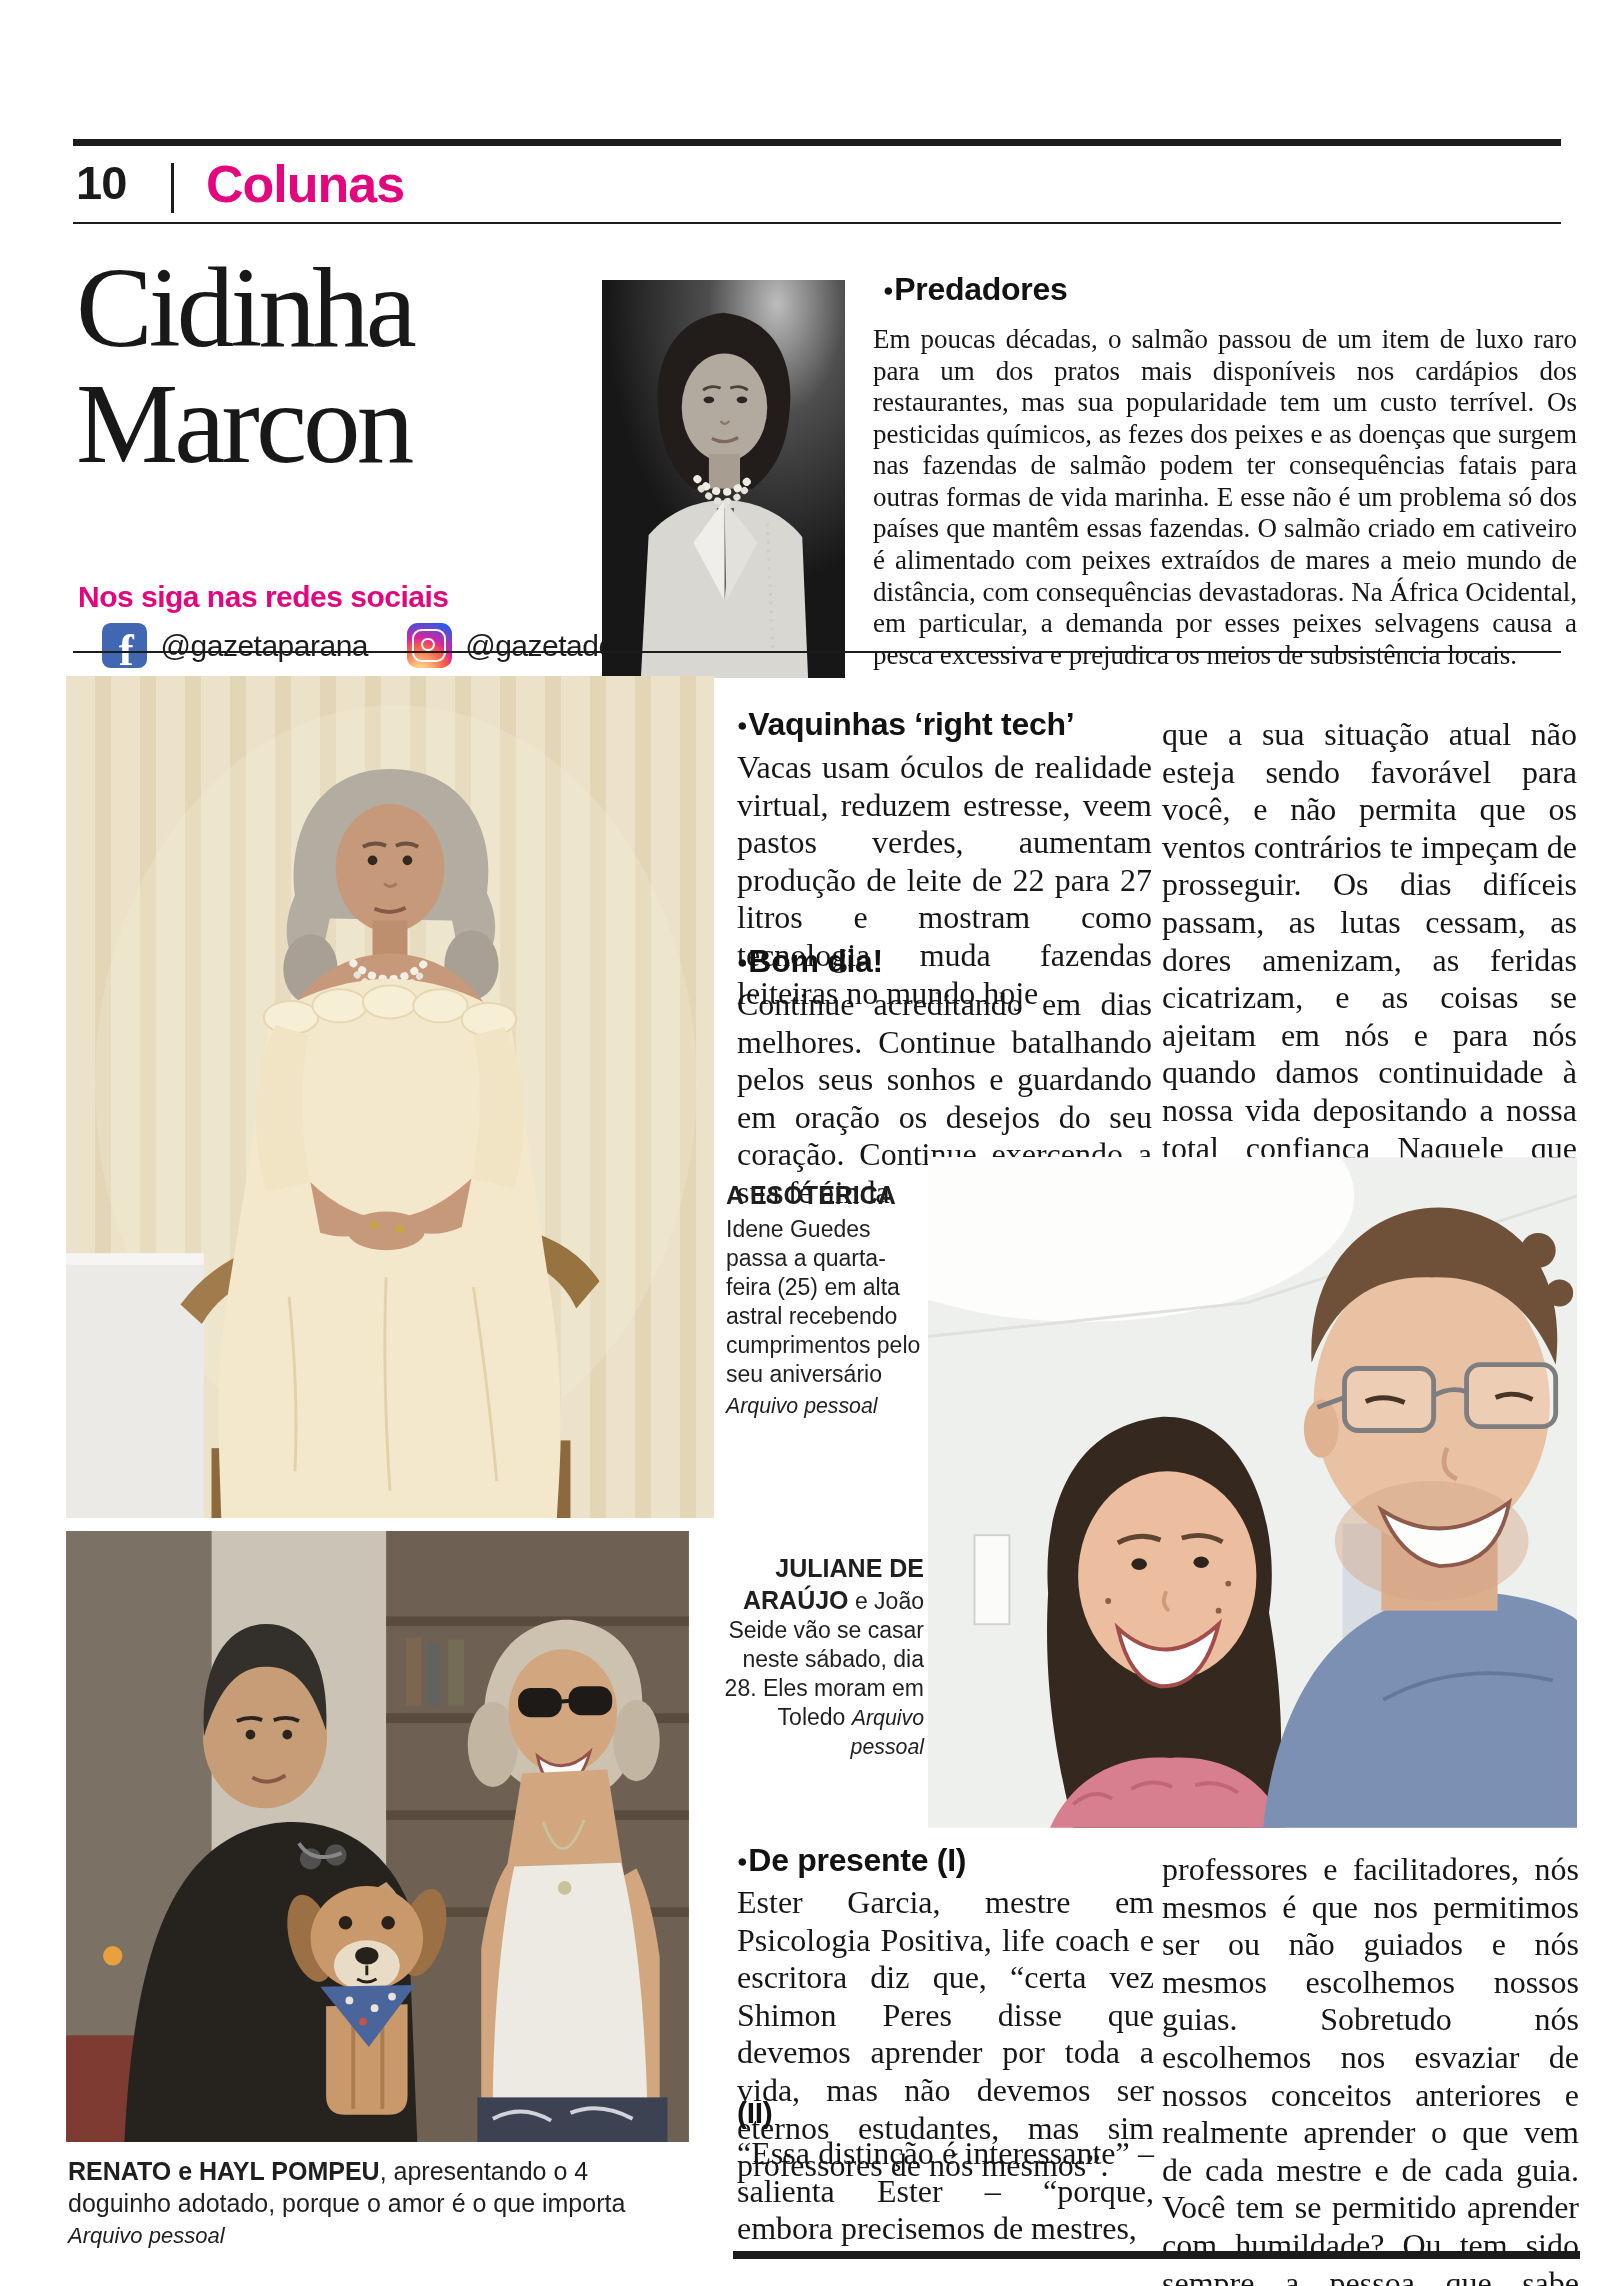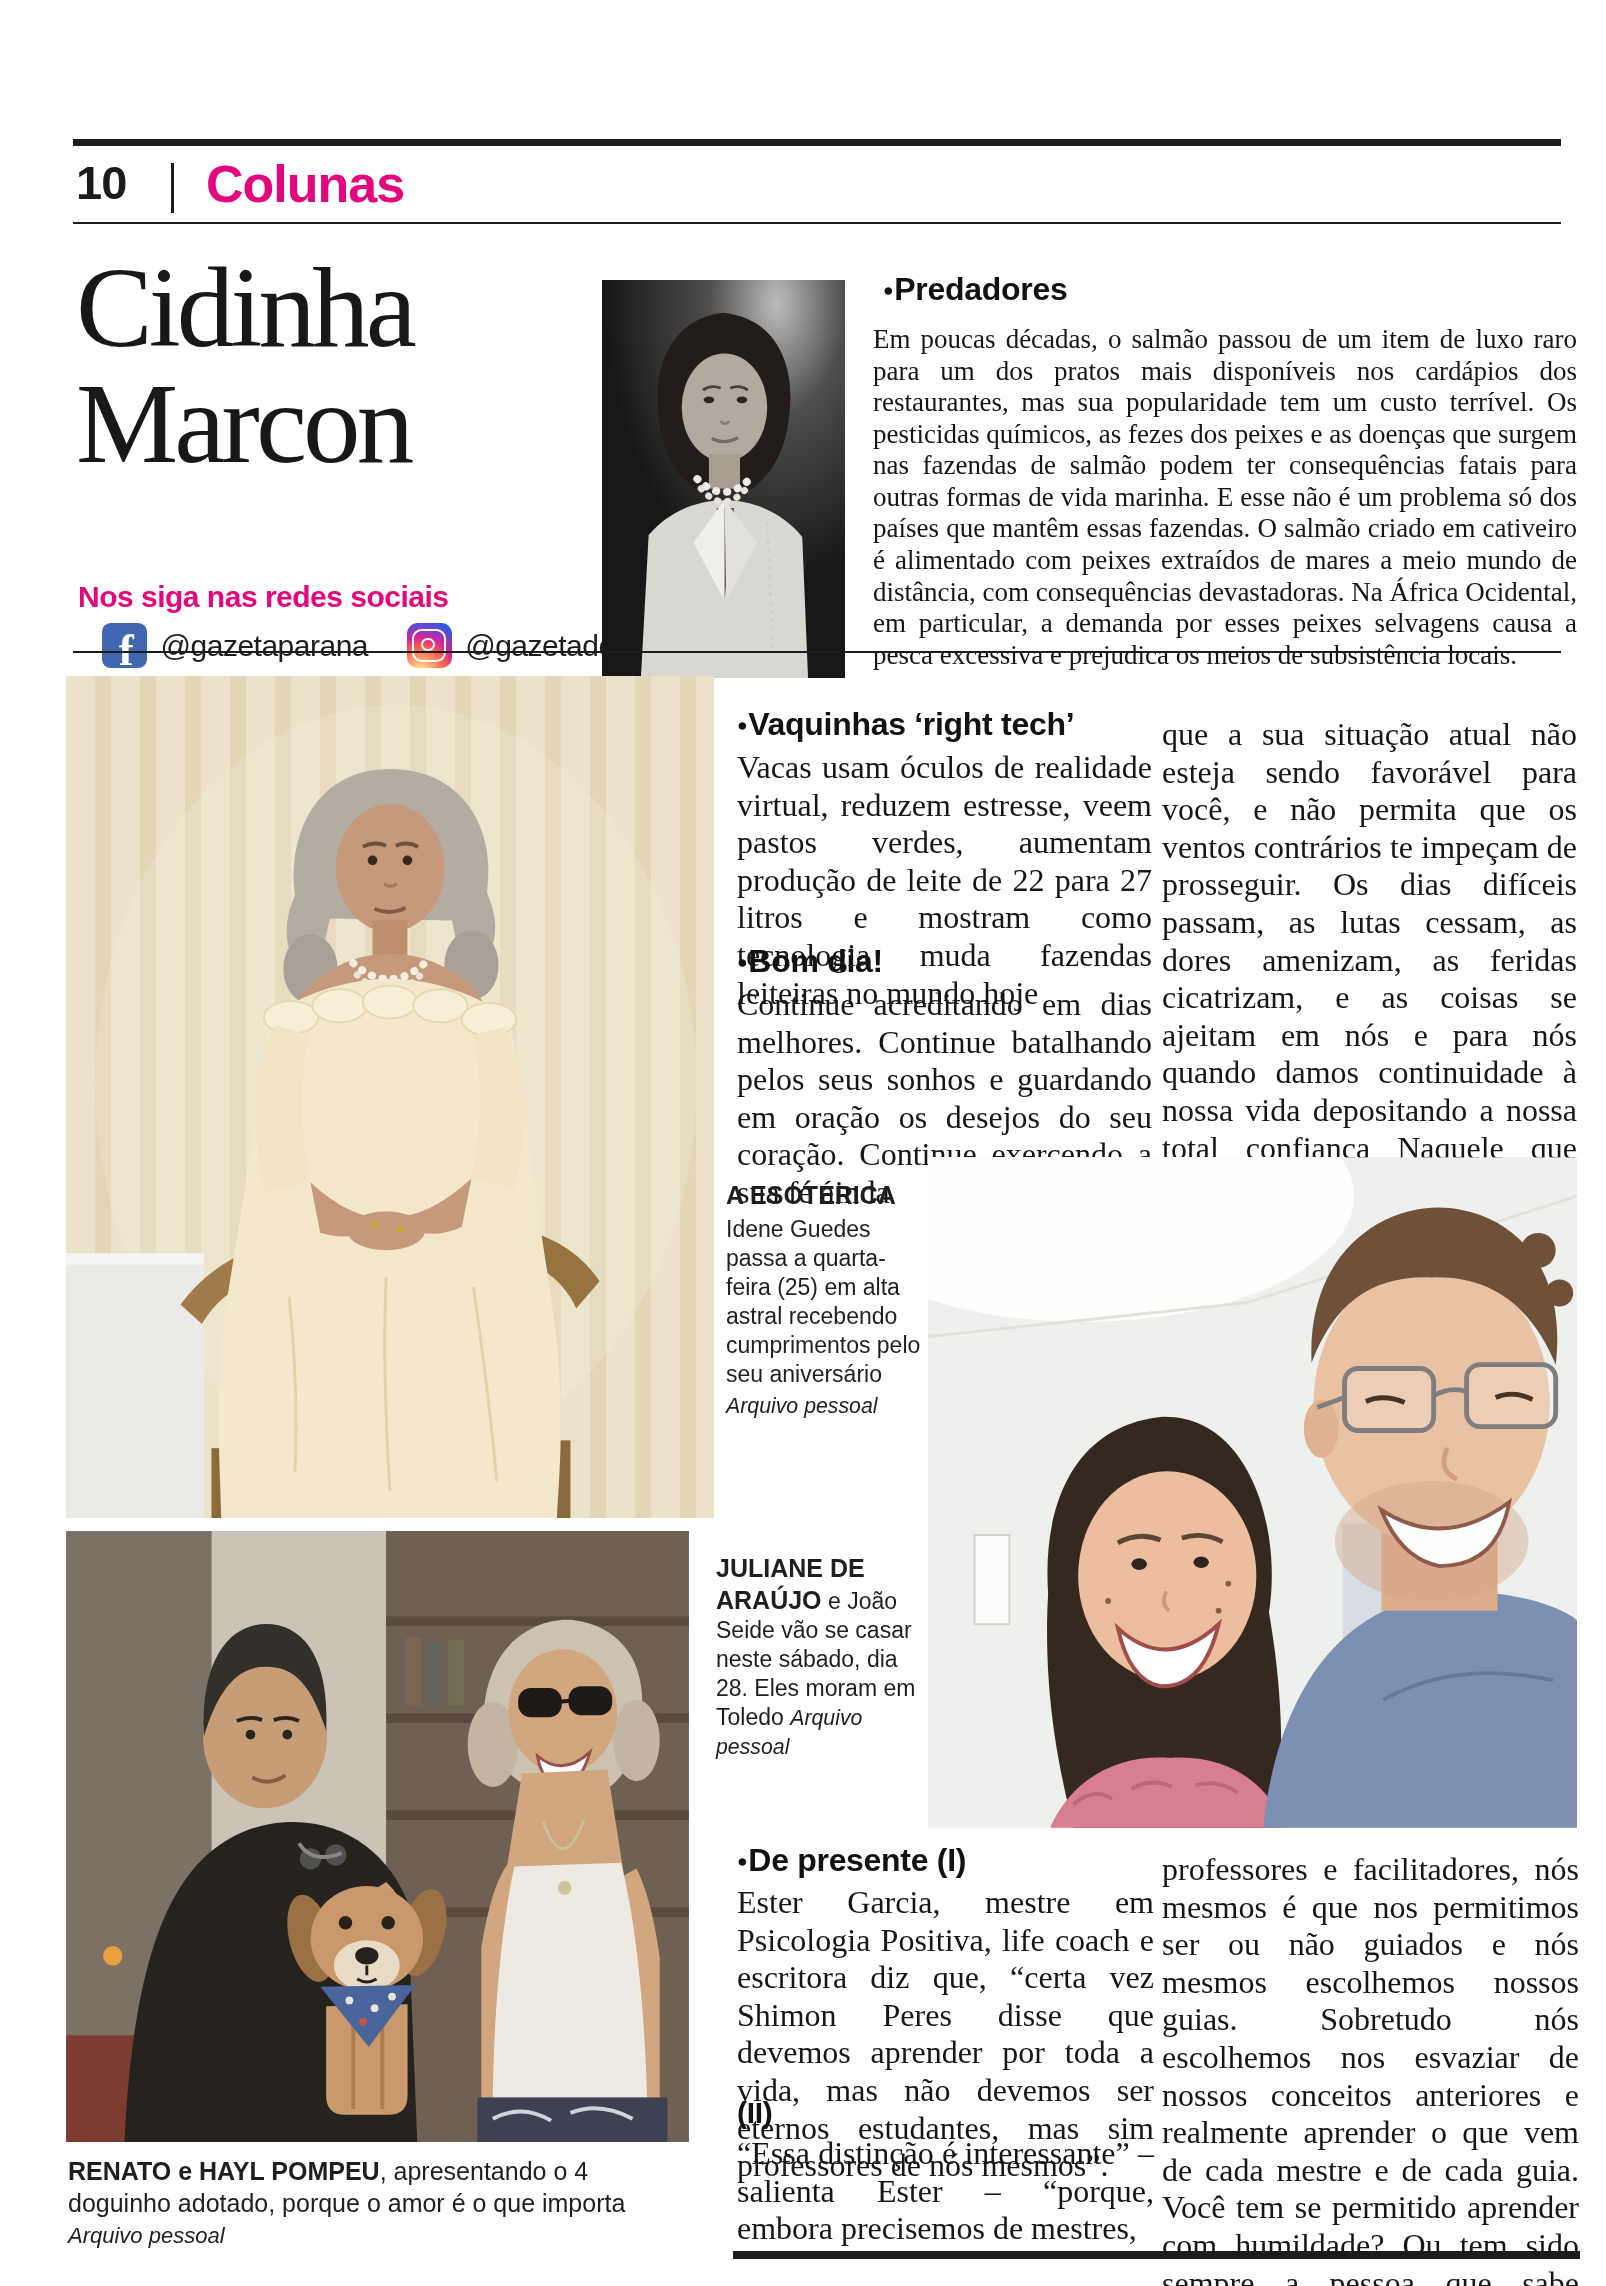--- a/index.html
+++ b/index.html
@@ -22,21 +22,21 @@
   .ig::before{content:"";position:absolute;inset:5.8px;border:2.9px solid #fff;border-radius:9.7px;}
   .ig::after{content:"";position:absolute;left:14.6px;top:14.6px;width:9.7px;height:9.7px;border:2.9px solid #fff;border-radius:50%;}
   .serif{font-family:"Liberation Serif",serif;color:#161616;text-align:justify;}
   .b27{font-size:27px;line-height:1.17;}
   .b26{font-size:32px;line-height:1.175;}
   .h-art{font-weight:bold;font-size:32px;letter-spacing:-0.3px;color:#121212;font-family:"Liberation Sans",sans-serif;}
   .bullet{font-size:0.55em;vertical-align:0.2em;margin-right:1px;}
   .cap{font-size:23px;line-height:1.26;color:#1f1f1f;}
   .cap .nm{font-weight:bold;}
   .credit{font-style:italic;}
-  .right{text-align:left;}
+  .right{text-align:right;}
   .ph{position:absolute;overflow:hidden;}
   .ph svg{display:block;width:100%;height:100%;}
   .curtain{background:repeating-linear-gradient(90deg,#ece2c9 0 29px,#e2d6b7 29px 45px);}
 </style>
 </head>
 <body>
 
 <div class="page">
 
   <div class="rule" style="left:73px;top:139px;width:1488px;height:6.8px;"></div>

